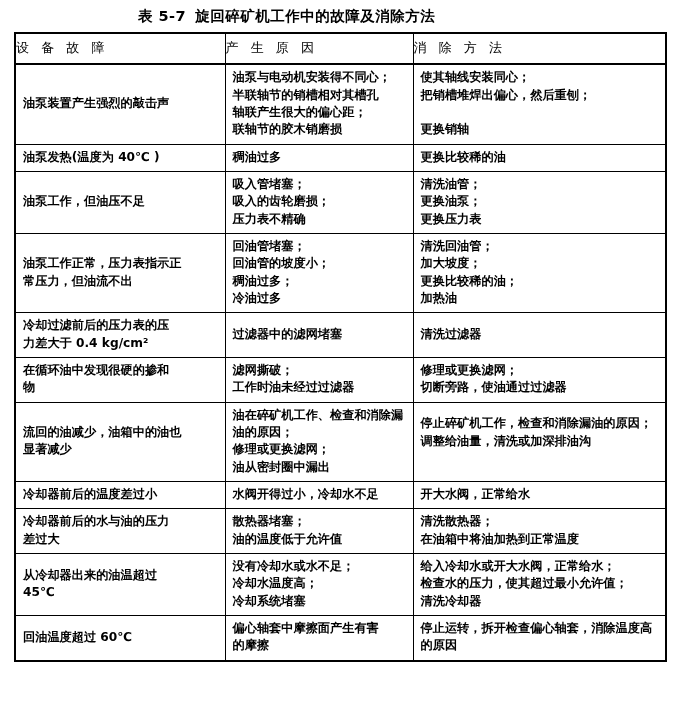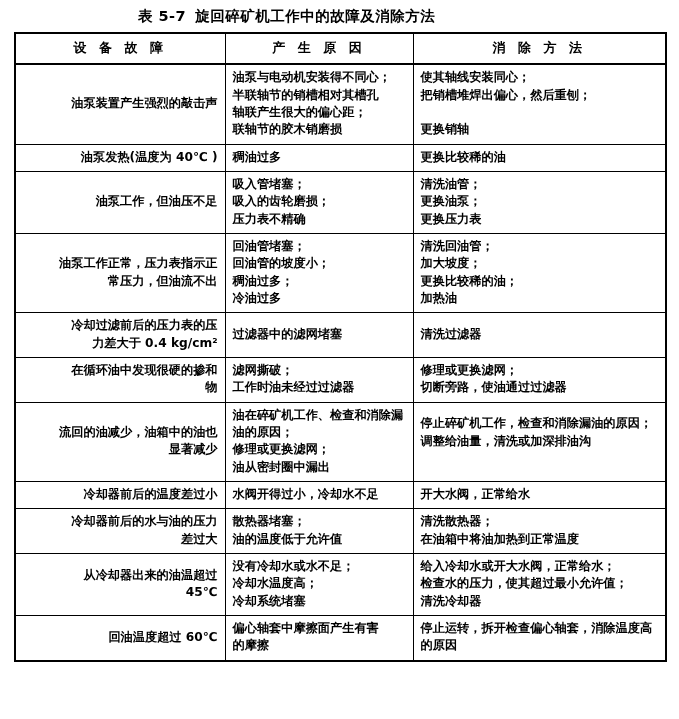--- a/index.html
+++ b/index.html
@@ -41,32 +41,32 @@
   table.fault-table td,
   table.fault-table th {
     border: 1px solid #000;
     vertical-align: middle;
     padding: 4px 7px 5px 7px;
     font-size: 12.2px;
     line-height: 1.42;
     font-weight: bold;
   }
   table.fault-table thead th {
-    text-align: center;
-    font-weight: bold;
+    text-align: left;
+    font-weight: normal;
     font-size: 13px;
     letter-spacing: 4px;
     padding: 5px 0 6px 0;
     border-bottom: 2px solid #000;
   }
   col.c1 { width: 210px; }
   col.c2 { width: 188px; }
   col.c3 { width: 253px; }
   td.cell-1 {
-    text-align: right;
+    text-align: left;
   }
   td.cell-2, td.cell-3 {
     text-align: left;
   }
   .lines > div {
     white-space: nowrap;
   }
   .lines.wrapy > div {
     white-space: normal;
   }

